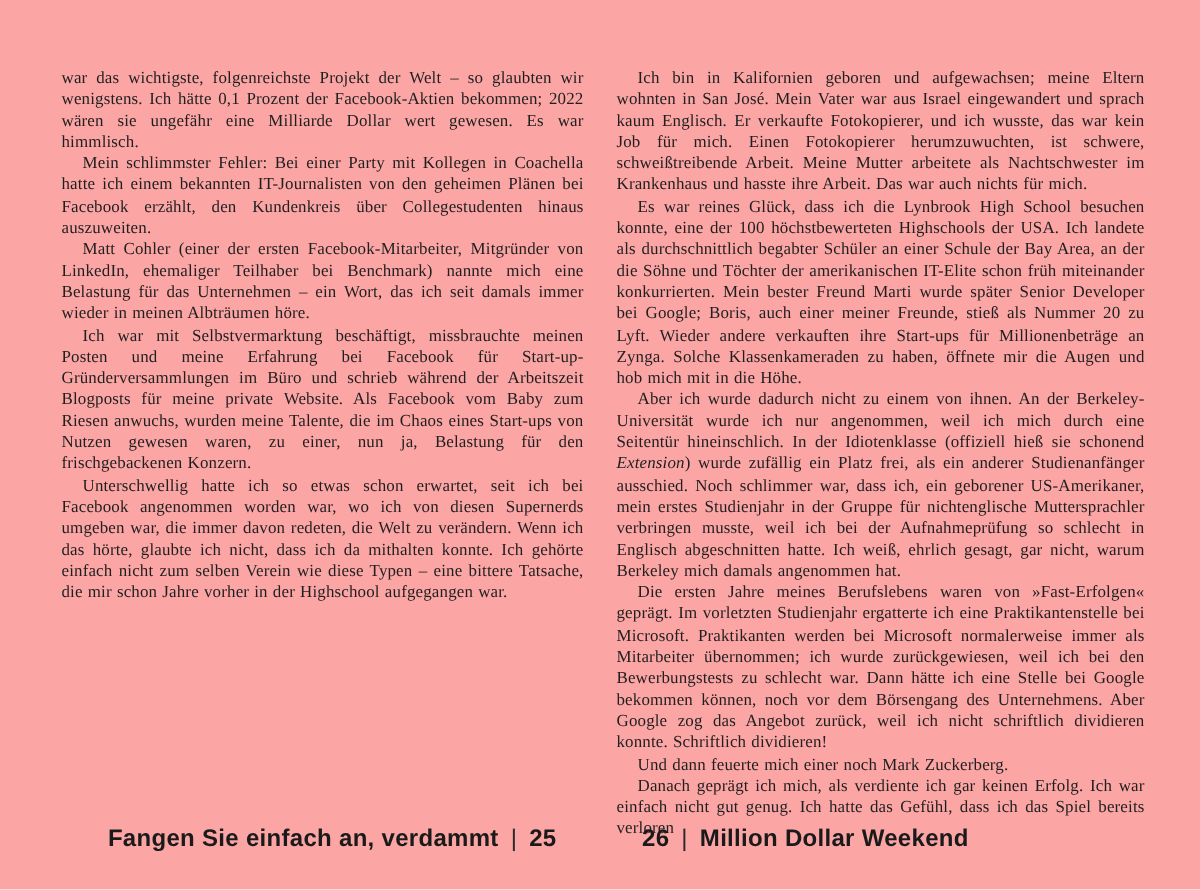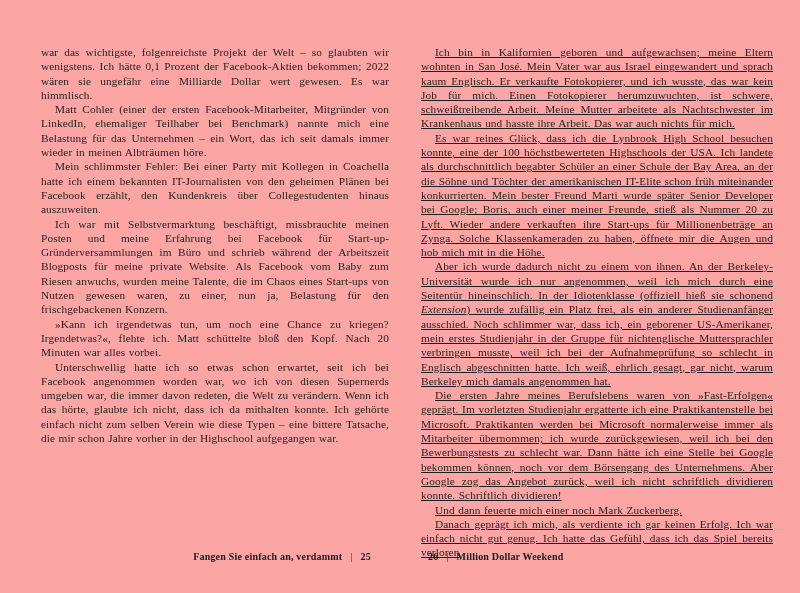--- a/index.html
+++ b/index.html
@@ -14,39 +14,39 @@
     background: #fca5a5;
     font-family: "Liberation Serif", serif;
     color: #1f1f1f;
     overflow: hidden;
   }
   .page {
     position: absolute;
     top: 45px;
   }
   .page-left  { left: 41px;  width: 348px; }
-  .page-right { left: 421px; width: 352px; text-decoration: underline; }
+  .page-right { left: 411px; width: 352px; }
   .text-block p.para {
     margin: 0;
     font-size: 11.3px;
     line-height: 14.3px;
     text-align: justify;
     letter-spacing: 0.1px;
     word-spacing: 0.5px;
     hyphens: auto;
     -webkit-hyphens: auto;
   }
   .text-block p.para.indent { text-indent: 14px; }
   .italic { font-style: italic; margin-top: 48px; }
   .footer {
     position: absolute;
     top: 551px;
-    font-family: Liberation Serif, serif;
+    font-family: Liberation Sans, sans-serif;
     font-weight: 700;
-    font-size: 10px;
+    font-size: 16px;
     font-stretch: condensed;
     color: #1a1a1a;
     letter-spacing: 0.2px;
     white-space: nowrap;
   }
   .footer-left {
     left: 41px;
     width: 330px;
     text-align: right;
   }
@@ -62,24 +62,23 @@
   }
 </style>
 </head>
 <body>
 
 <div class="spread">
 
   <section class="page page-left">
     <div class="text-block">
         <p class="para"><span>war das wichtigste, folgenreichste Projekt der Welt – so glaubten wir wenigstens. Ich hätte 0,1 Prozent der Facebook-Aktien bekommen; 2022 wären sie ungefähr eine Milliarde Dollar wert gewesen. Es war himmlisch.</span></p>
+        <p class="para indent"><span>Mein schlimmster Fehler: Bei einer Party mit Kollegen in Coachella hatte ich einem bekannten IT-Journalisten von den geheimen Plänen bei Facebook erzählt, den Kundenkreis über Collegestudenten hinaus auszuweiten.</span></p>
         <p class="para indent"><span>Matt Cohler (einer der ersten Facebook-Mitarbeiter, Mitgründer von LinkedIn, ehemaliger Teilhaber bei Benchmark) nannte mich eine Belastung für das Unternehmen – ein Wort, das ich seit damals immer wieder in meinen Albträumen höre.</span></p>
-        <p class="para indent"><span>Mein schlimmster Fehler: Bei einer Party mit Kollegen in Coachella hatte ich einem bekannten IT-Journalisten von den geheimen Plänen bei Facebook erzählt, den Kundenkreis über Collegestudenten hinaus auszuweiten.</span></p>
         <p class="para indent"><span>Ich war mit Selbstvermarktung beschäftigt, missbrauchte meinen Posten und meine Erfahrung bei Facebook für Start-up-Gründerversammlungen im Büro und schrieb während der Arbeitszeit Blogposts für meine private Website. Als Facebook vom Baby zum Riesen anwuchs, wurden meine Talente, die im Chaos eines Start-ups von Nutzen gewesen waren, zu einer, nun ja, Belastung für den frischgebackenen Konzern.</span></p>
-        <p class="para indent"><span>»Kann ich irgendetwas tun, um noch eine Chance zu kriegen? Irgendetwas?«, flehte ich. Matt schüttelte bloß den Kopf. Nach 20 Minuten war alles vorbei.</span></p>
         <p class="para indent"><span>Unterschwellig hatte ich so etwas schon erwartet, seit ich bei Facebook angenommen worden war, wo ich von diesen Supernerds umgeben war, die immer davon redeten, die Welt zu verändern. Wenn ich das hörte, glaubte ich nicht, dass ich da mithalten konnte. Ich gehörte einfach nicht zum selben Verein wie diese Typen – eine bittere Tatsache, die mir schon Jahre vorher in der Highschool aufgegangen war.</span></p>
       </div>
   </section>
 
   <section class="page page-right">
     <div class="text-block">
         <p class="para indent"><span>Ich bin in Kalifornien geboren und aufgewachsen; meine Eltern wohnten in San José. Mein Vater war aus Israel eingewandert und sprach kaum Englisch. Er verkaufte Fotokopierer, und ich wusste, das war kein Job für mich. Einen Fotokopierer herumzuwuchten, ist schwere, schweißtreibende Arbeit. Meine Mutter arbeitete als Nachtschwester im Krankenhaus und hasste ihre Arbeit. Das war auch nichts für mich.</span></p>
         <p class="para indent"><span>Es war reines Glück, dass ich die Lynbrook High School besuchen konnte, eine der 100 höchstbewerteten Highschools der USA. Ich landete als durchschnittlich begabter Schüler an einer Schule der Bay Area, an der die Söhne und Töchter der amerikanischen IT-Elite schon früh miteinander konkurrierten. Mein bester Freund Marti wurde später Senior Developer bei Google; Boris, auch einer meiner Freunde, stieß als Nummer 20 zu Lyft. Wieder andere verkauften ihre Start-ups für Millionenbeträge an Zynga. Solche Klassenkameraden zu haben, öffnete mir die Augen und hob mich mit in die Höhe.</span></p>
         <p class="para indent"><span>Aber ich wurde dadurch nicht zu einem von ihnen. An der Berkeley-Universität wurde ich nur angenommen, weil ich mich durch eine Seitentür hineinschlich. In der Idiotenklasse (offiziell hieß sie schonend </span><span class="italic">Extension</span><span>) wurde zufällig ein Platz frei, als ein anderer Studienanfänger ausschied. Noch schlimmer war, dass ich, ein geborener US-Amerikaner, mein erstes Studienjahr in der Gruppe für nichtenglische Muttersprachler verbringen musste, weil ich bei der Aufnahmeprüfung so schlecht in Englisch abgeschnitten hatte. Ich weiß, ehrlich gesagt, gar nicht, warum Berkeley mich damals angenommen hat.</span></p>
         <p class="para indent"><span>Die ersten Jahre meines Berufslebens waren von »Fast-Erfolgen« geprägt. Im vorletzten Studienjahr ergatterte ich eine Praktikantenstelle bei Microsoft. Praktikanten werden bei Microsoft normalerweise immer als Mitarbeiter übernommen; ich wurde zurückgewiesen, weil ich bei den Bewerbungstests zu schlecht war. Dann hätte ich eine Stelle bei Google bekommen können, noch vor dem Börsengang des Unternehmens. Aber Google zog das Angebot zurück, weil ich nicht schriftlich dividieren konnte. Schriftlich dividieren!</span></p>

